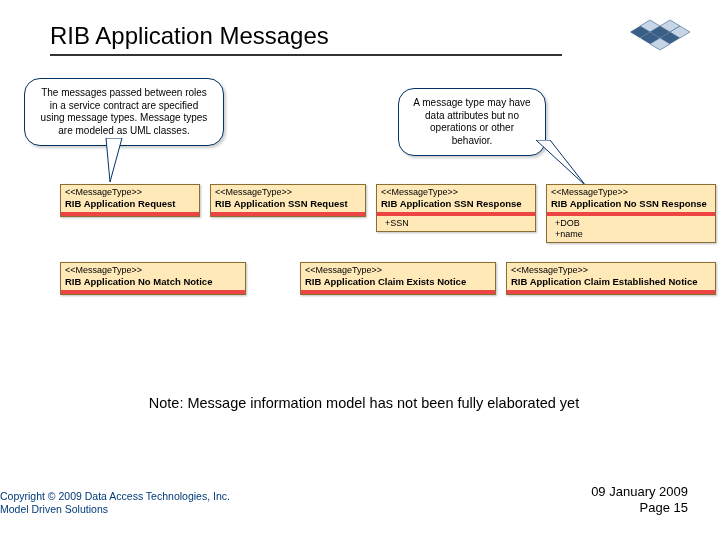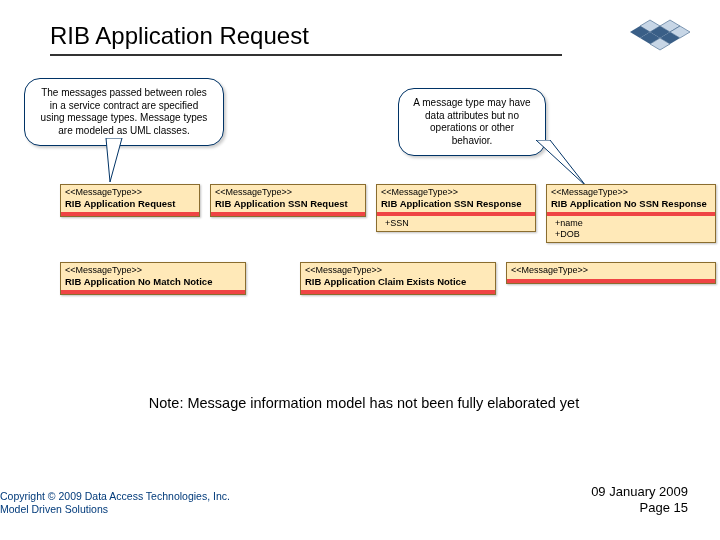--- a/index.html
+++ b/index.html
@@ -94,21 +94,21 @@
     text-align: right;
     font-size: 13px;
     color: #000;
     line-height: 1.25;
   }
 </style>
 </head>
 <body>
 
 <div class="title">
-  <span class="normal">RIB Application</span><span class="light"> Request</span>
+  <span class="normal">RIB Application</span><span class="light"> Messages</span>
 </div>
 <div class="title-underline"></div>
 
 <div class="logo">
   <svg width="70" height="38" viewBox="0 0 70 38">
     <g>
       <polygon points="20,8 30,2 40,8 30,14" fill="#c7d6e6" stroke="#3a5f87" stroke-width="0.6"></polygon>
       <polygon points="30,14 40,8 50,14 40,20" fill="#3a5f87"></polygon>
       <polygon points="40,8 50,2 60,8 50,14" fill="#c7d6e6" stroke="#3a5f87" stroke-width="0.6"></polygon>
       <polygon points="20,20 30,14 40,20 30,26" fill="#3a5f87"></polygon>
@@ -157,42 +157,43 @@
     <div>+SSN</div>
   </div>
 </div>
 
 <div class="uml-box" style="top:184px; left:546px; width:170px;">
   <div class="uml-header">
     <span class="uml-stereo">&lt;&lt;MessageType&gt;&gt;</span>
     <span class="uml-name">RIB Application No SSN Response</span>
   </div>
   <div class="uml-attrs">
+    <div>+DOB</div>
     <div>+name</div>
-    <div>+DOB</div>
   </div>
 </div>
 
 <div class="uml-box" style="top:262px; left:60px; width:186px;">
   <div class="uml-header">
     <span class="uml-stereo">&lt;&lt;MessageType&gt;&gt;</span>
     <span class="uml-name">RIB Application No Match Notice</span>
   </div>
 </div>
 
 <div class="uml-box" style="top:262px; left:300px; width:196px;">
   <div class="uml-header">
     <span class="uml-stereo">&lt;&lt;MessageType&gt;&gt;</span>
     <span class="uml-name">RIB Application Claim Exists Notice</span>
   </div>
 </div>
 
 <div class="uml-box" style="top:262px; left:506px; width:210px;">
   <div class="uml-header">
     <span class="uml-stereo">&lt;&lt;MessageType&gt;&gt;</span>
+    <span class="uml-name">RIB Application Claim Established Notice</span>
   </div>
 </div>
 
 <div class="note">
   <span>Note: Message information model has not been fully elaborated yet</span>
 </div>
 
 <div class="footer-center">
   <div>Copyright © 2009 Data Access Technologies, Inc.</div>
   <div>Model Driven Solutions</div>

